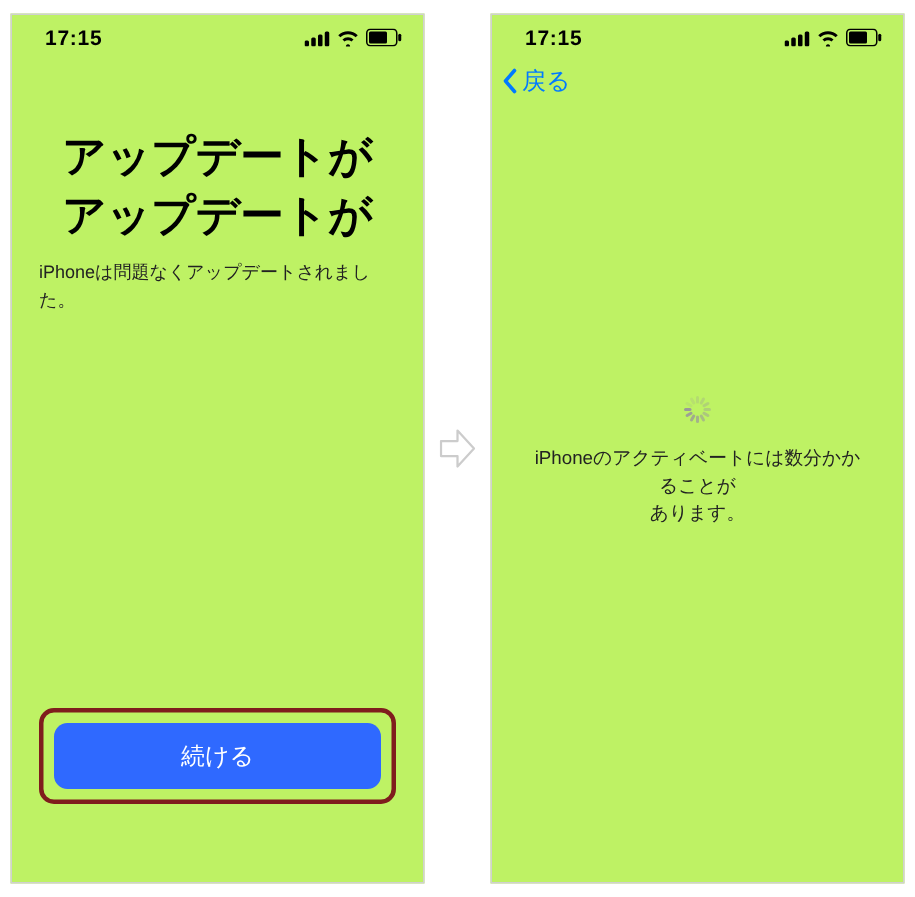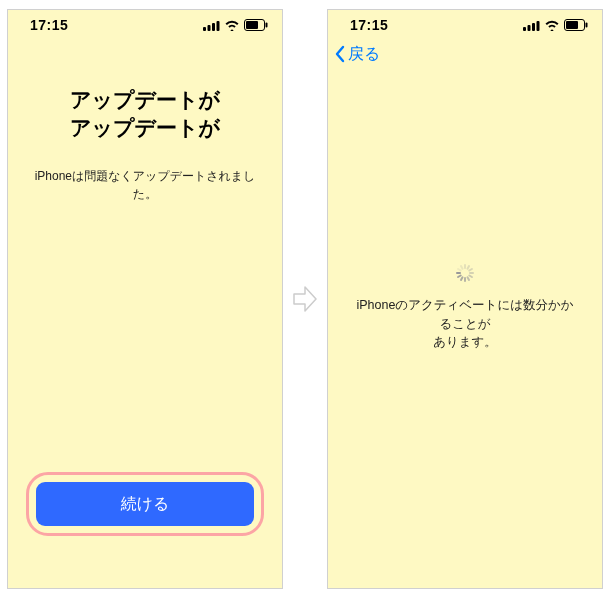--- a/index.html
+++ b/index.html
@@ -10,21 +10,21 @@
     height: 598px;
     display: flex;
     align-items: center;
     justify-content: center;
     gap: 8px;
   }
   .phone {
     width: 276px;
     height: 580px;
     border: 1px solid #d0d0d0;
-    background: #fef9c3;
+    background: #bef264;
     display: flex;
     flex-direction: column;
     position: relative;
   }
   .status-bar {
     height: 30px;
     display: flex;
     align-items: center;
     justify-content: space-between;
     padding: 0 14px 0 22px;
@@ -48,32 +48,32 @@
     font-size: 16px;
     gap: 2px;
   }
   .content {
     flex: 1;
     display: flex;
     flex-direction: column;
     padding: 0 18px;
   }
   .title {
-    font-size: 21px;
+    font-size: 29px;
     font-weight: 700;
     text-align: center;
     line-height: 1.35;
     margin-top: 46px;
     color: #000;
   }
   .desc {
     font-size: 12px;
-    text-align: center;
+    text-align: left;
     color: #222;
-    margin-top: 24px;
+    margin-top: 8px;
     line-height: 1.55;
   }
   .centered {
     flex: 1;
     display: flex;
     flex-direction: column;
     align-items: center;
     justify-content: center;
     gap: 14px;
     padding-bottom: 40px;
@@ -98,22 +98,22 @@
     height: 5px;
     border-radius: 1px;
     background: #999;
     transform-origin: 1px 9px;
   }
   .bottom-area {
     margin-top: auto;
     padding-bottom: 52px;
   }
   .highlight-box {
-    border: 3px solid #fca5a5;
-    border-radius: 22px;
+    border: 3px solid #7f1d1d;
+    border-radius: 10px;
     padding: 7px;
   }
   .primary-btn {
     width: 100%;
     height: 44px;
     background: #2f69ff;
     border: none;
     border-radius: 9px;
     color: #fff;
     font-size: 16px;

